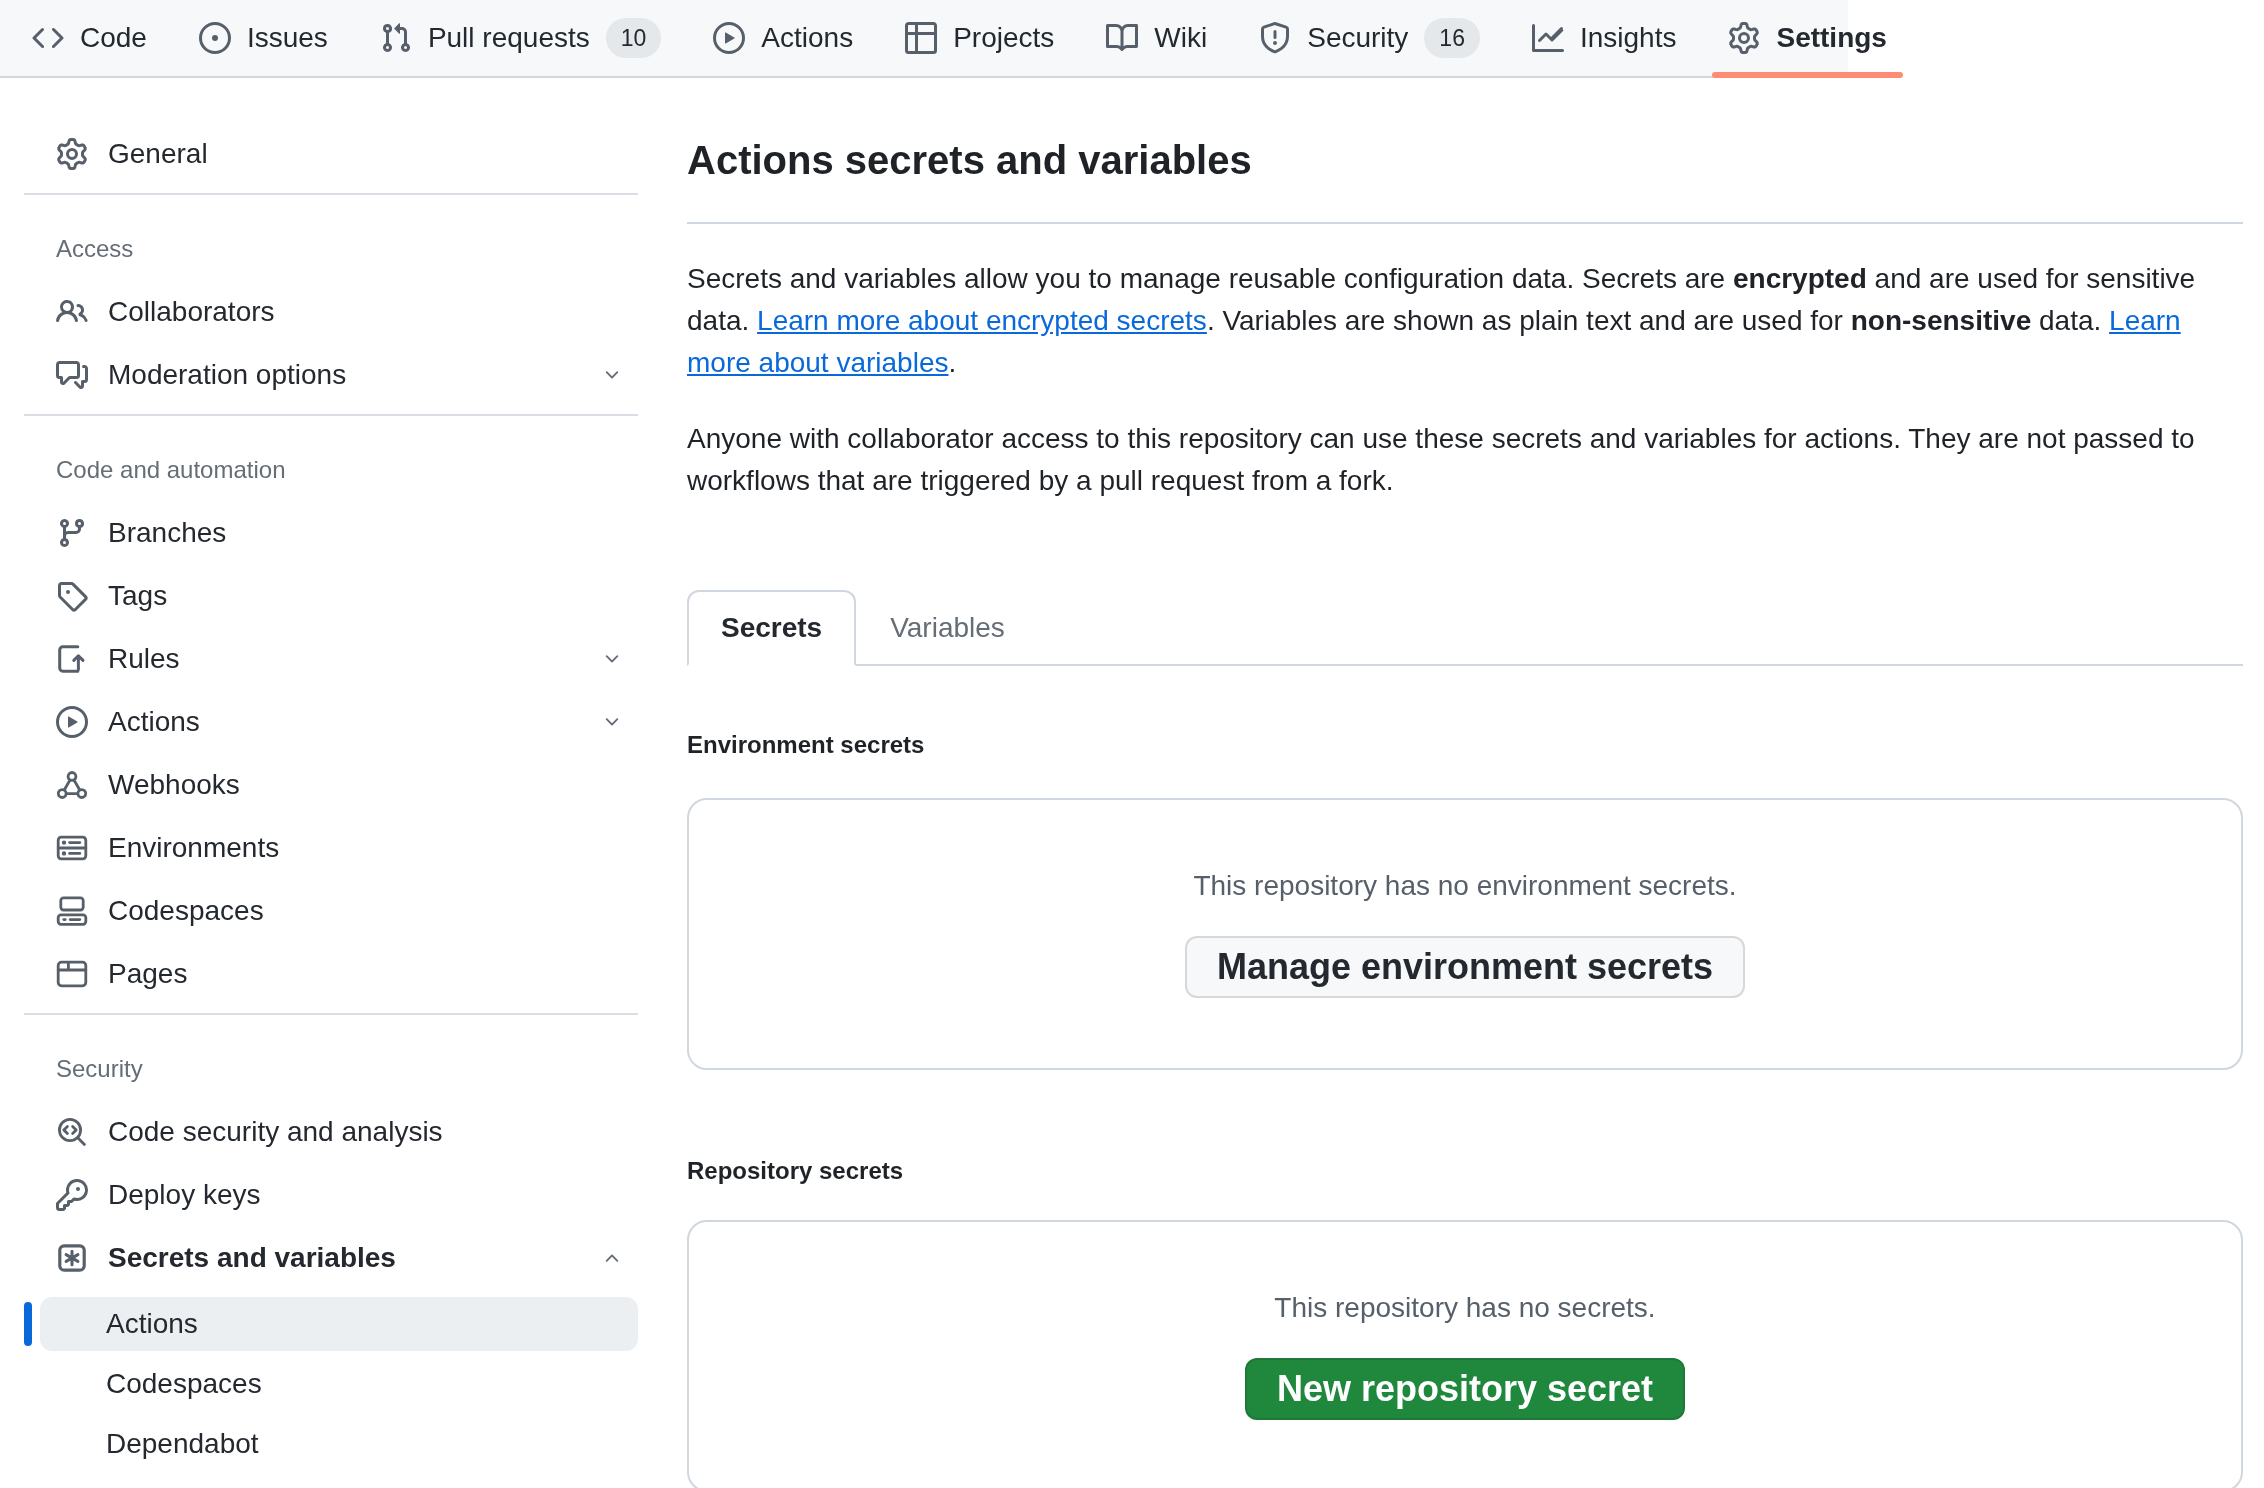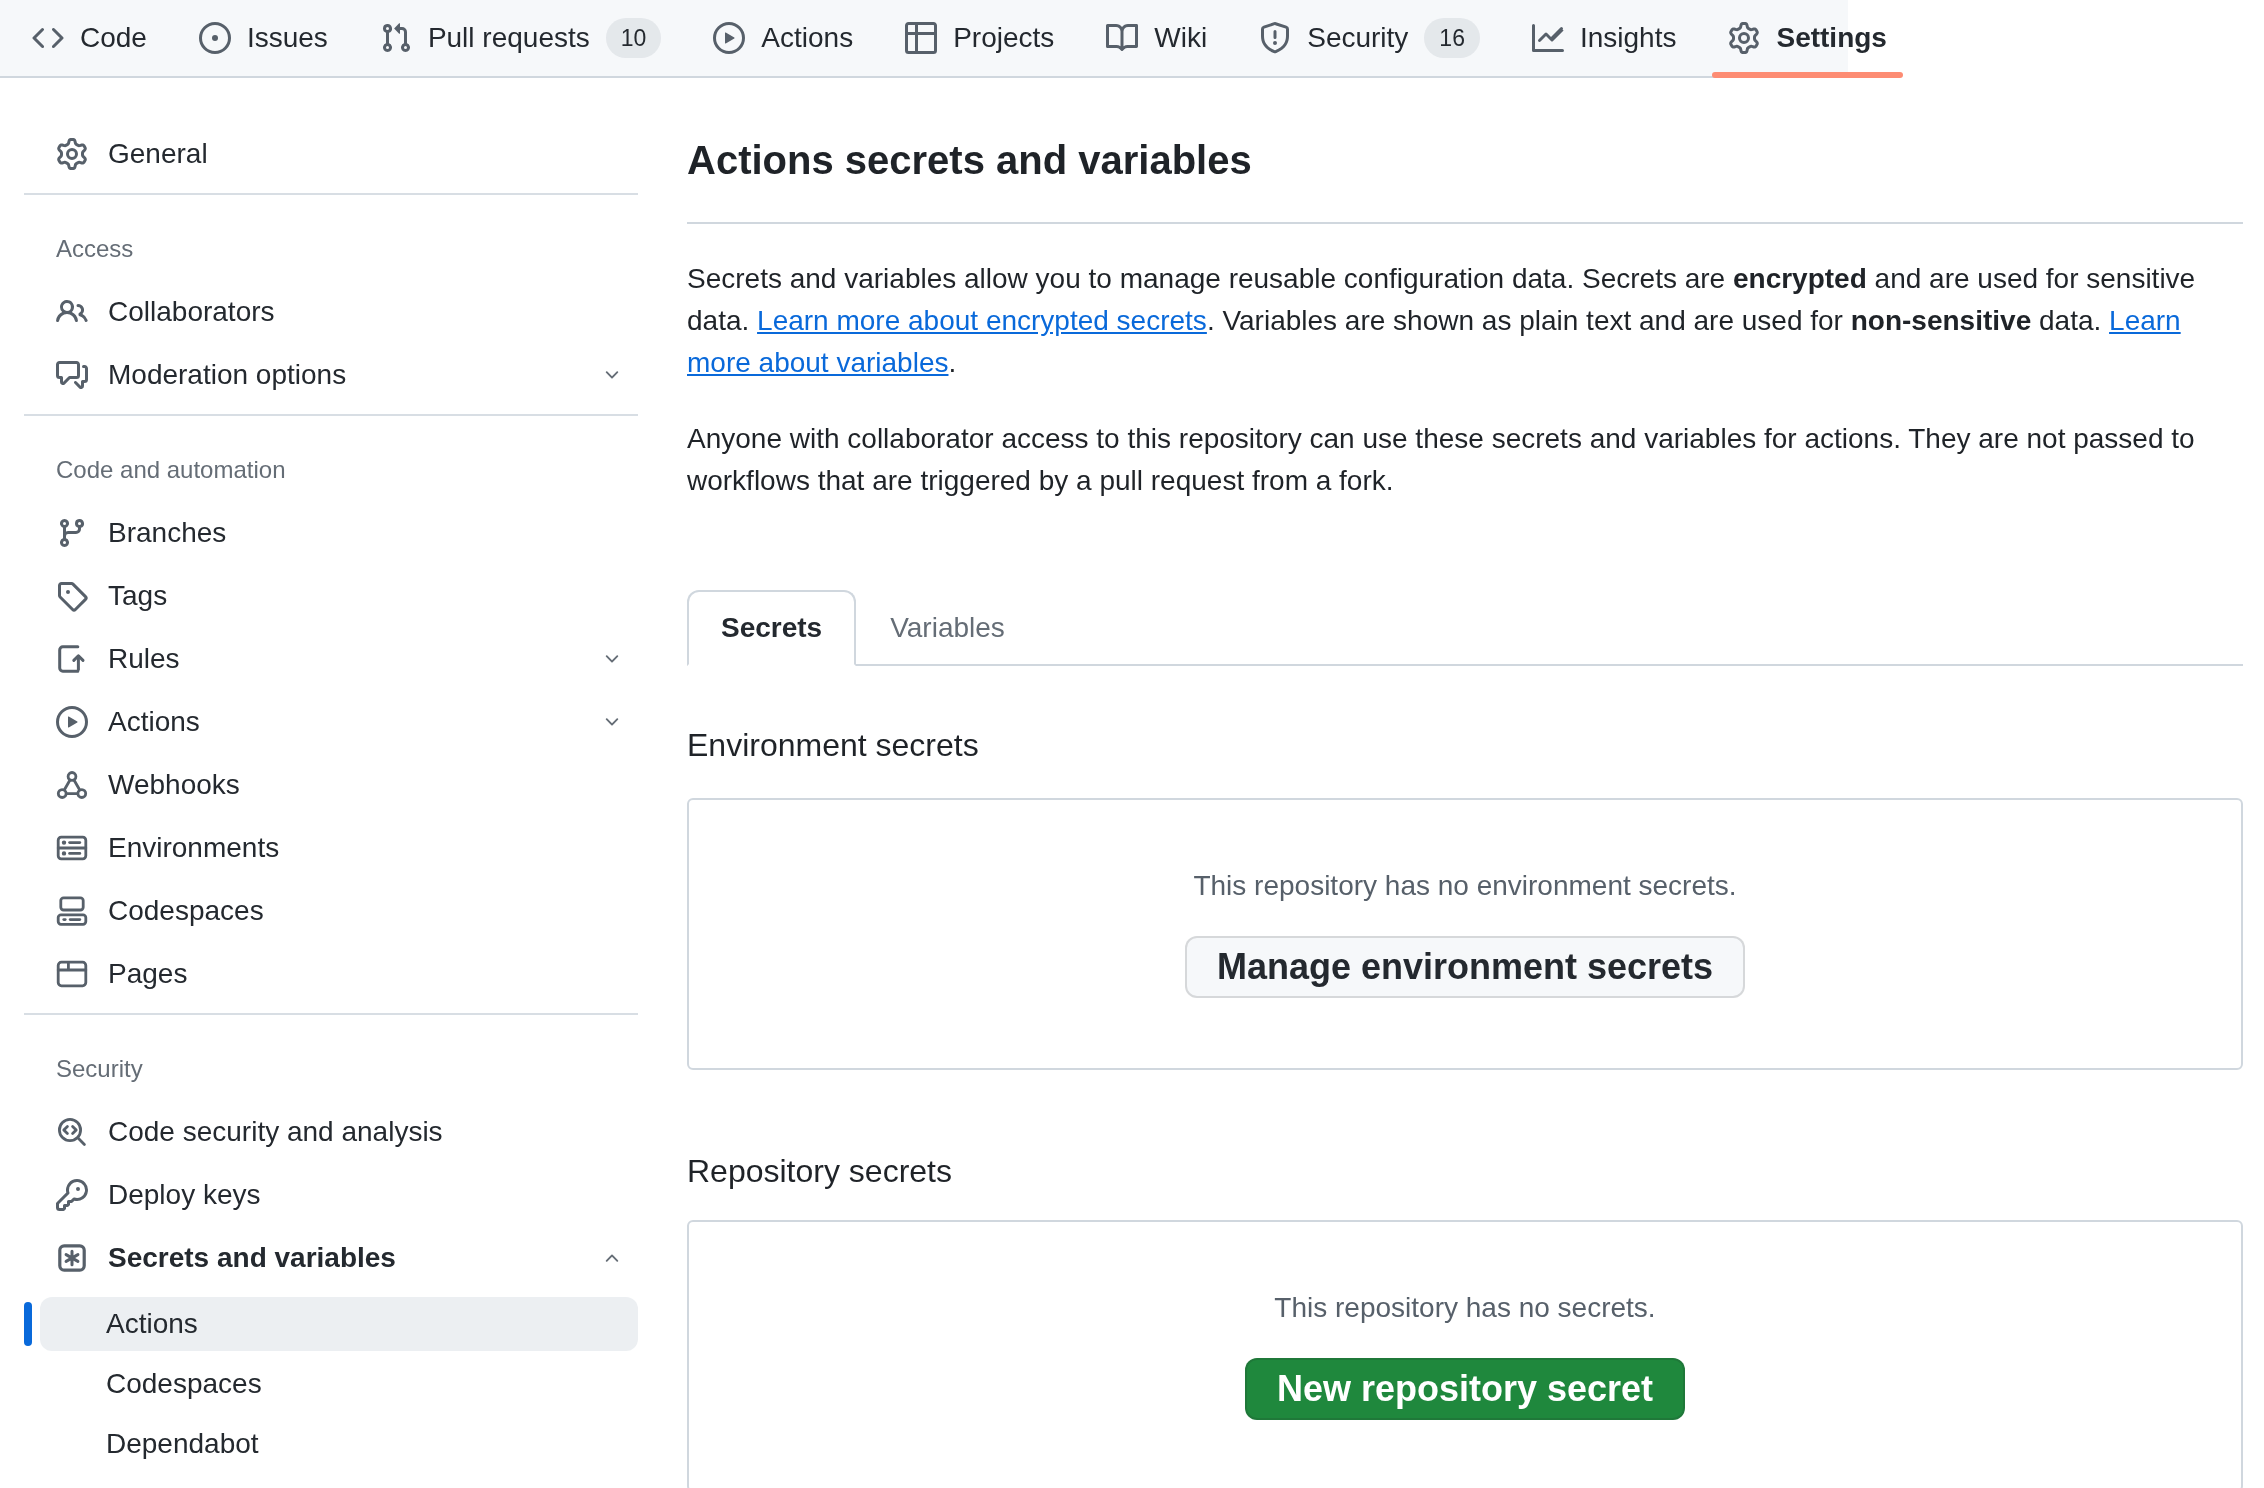--- a/index.html
+++ b/index.html
@@ -78,26 +78,26 @@
     font-size:28px; color:#656d76; cursor:pointer; margin-bottom:-2px;
     border:2px solid transparent;
     margin-top:40px;
   }
   .tab.active {
     background:#fff; color:#24292f; font-weight:600;
     border-color:#d0d7de; border-bottom-color:#fff;
     border-radius:12px 12px 0 0;
   }
 
-  h2.section-title { font-size:32px; line-height:46px; font-weight:400; color:#1f2328; }
+  h2.section-title { font-size:24px; line-height:46px; font-weight:700; color:#1f2328; }
   .h2-env { margin-top:56px; }
   .h2-repo { margin-top:78px; }
 
   .empty-box {
-    margin-top:30px; height:272px; border:2px solid #d0d7de; border-radius:6px;
+    margin-top:30px; height:272px; border:2px solid #d0d7de; border-radius:20px;
     display:flex; flex-direction:column; align-items:center; justify-content:center; gap:34px;
     background:#fff;
   }
   .rs-box { margin-top:26px; }
   .empty-text { font-size:28px; color:#57606a; }
 
   .btn {
     font-family:inherit; font-size:36px; font-weight:600; line-height:1;
     height:62px; padding:0 30px; border-radius:12px; cursor:pointer;
     border:2px solid rgba(31,35,40,.15); background:#f6f8fa; color:#24292f;

